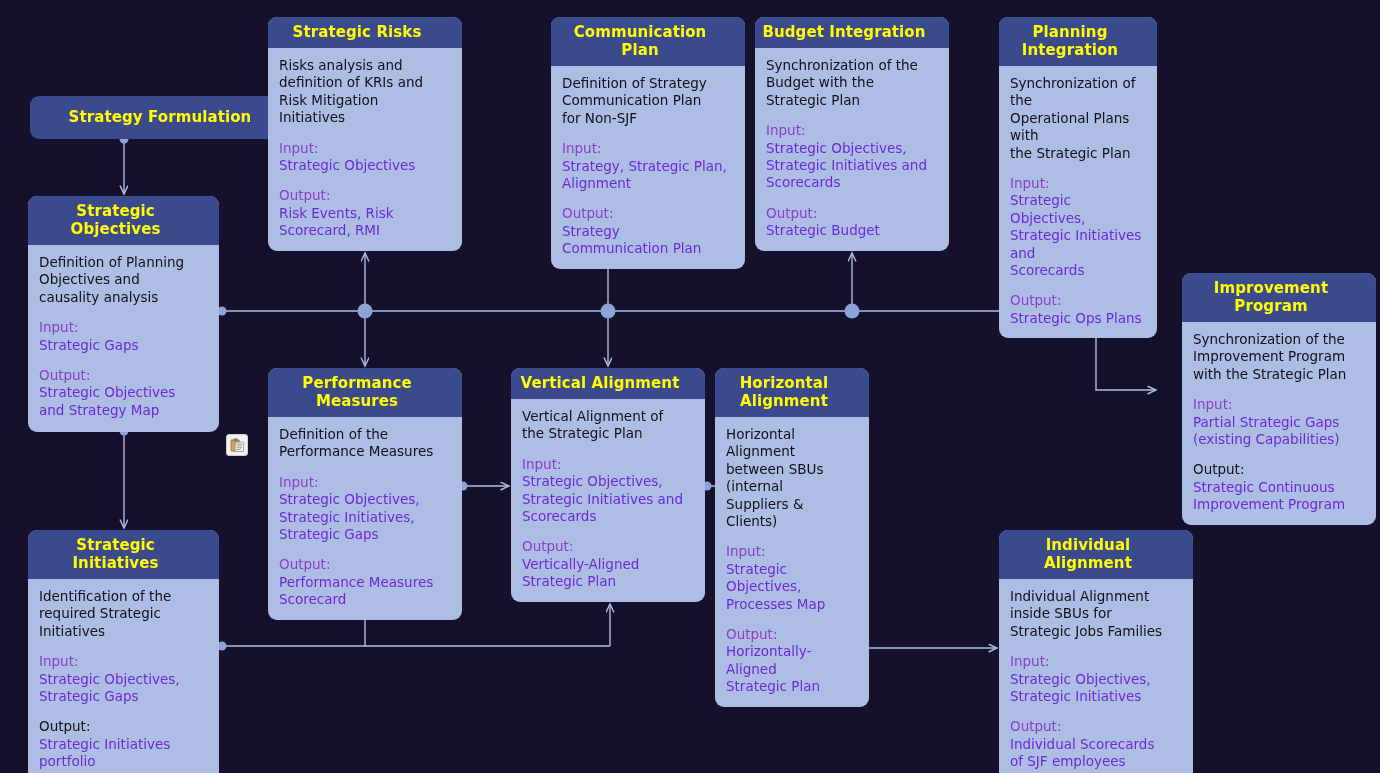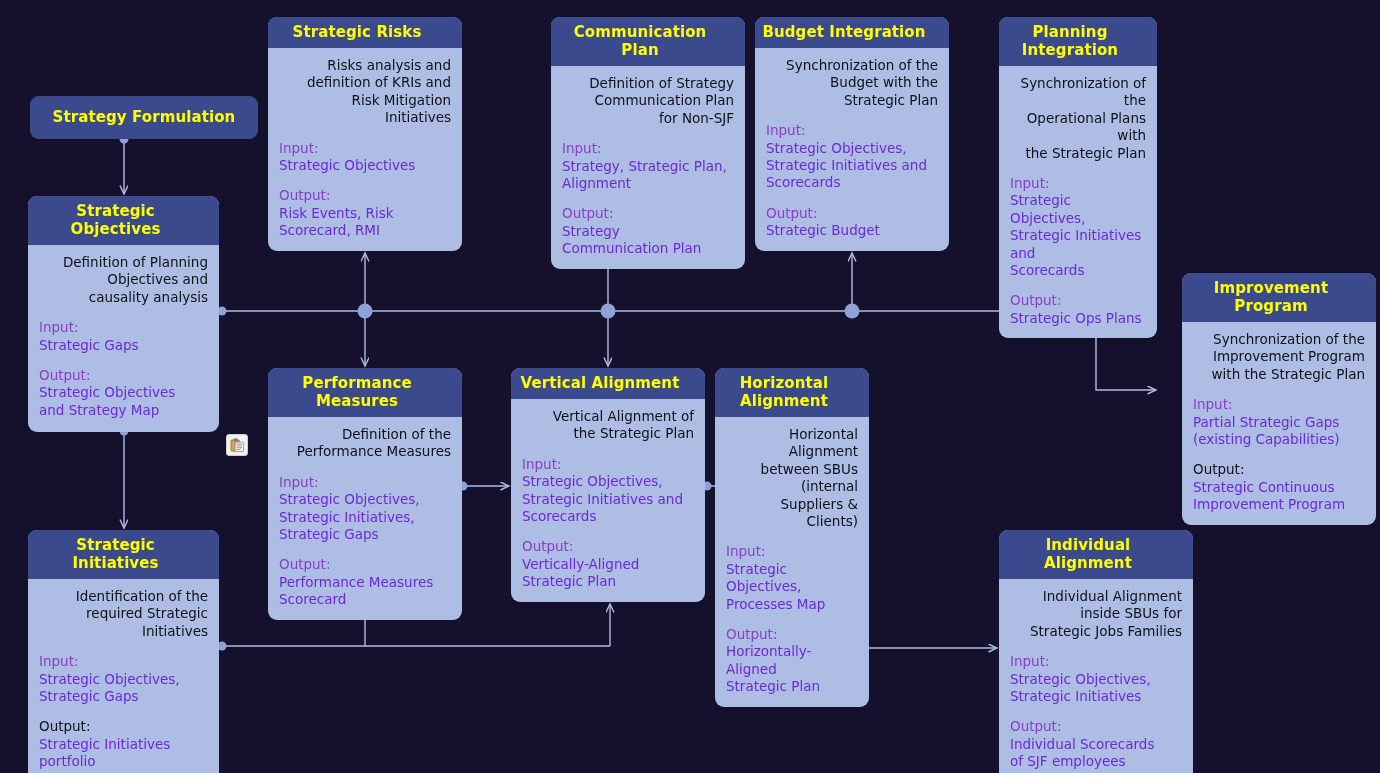--- a/index.html
+++ b/index.html
@@ -13,21 +13,21 @@
   #edges{position:absolute;left:0;top:0;width:1380px;height:773px;pointer-events:none;}
 
   .card{position:absolute;border-radius:9px;overflow:hidden;
         background:#aebde4;box-shadow:0 0 0 0 rgba(0,0,0,0);}
   .card .hdr{background:#3b4a8c;color:#ffff00;font-size:15px;font-weight:bold;
              text-align:center;padding:6px 20px 7px 4px;letter-spacing:.1px;}
   .card .body{padding:9px 11px 11px 11px;color:#101018;font-size:13.5px;line-height:1.29;}
   .card.solo{background:#3b4a8c;border-radius:9px;}
   .card.solo .hdr{padding:12px 14px 13px 14px;}
 
-  .desc{white-space:pre-line;text-align:right;}
+  .desc{white-space:pre-line;}
   .lbl{color:#8a3ec8;margin-top:13px;}
   .lbl.plain{color:#101018;}
   .val{white-space:pre-line;color:#6d28d9;}
 
   .clip-icon{position:absolute;width:20px;height:20px;border-radius:3px;
              background:#f2f2ef;border:1px solid #cfcfc8;
              display:flex;align-items:center;justify-content:center;}
 </style>
 </head>
 <body>
@@ -75,21 +75,21 @@
       <circle cx="707" cy="486" r="4.5"></circle>
       <circle cx="852" cy="602" r="4.5"></circle>
       <circle cx="365" cy="311" r="7.5"></circle>
       <circle cx="608" cy="311" r="7.5"></circle>
       <circle cx="852" cy="311" r="7.5"></circle>
       <circle cx="1096" cy="311" r="7.5"></circle>
     </g>
   </svg>
 
   <div id="nodes">
-      <div class="card solo" style="left: 30px; top: 96px; width: 228px;">
+      <div class="card solo" style="left: 30px; top: 96px; width: 228px; padding-left: 16px;">
         <div class="hdr">Strategy Formulation</div>
       </div>
       <div class="card" style="left: 28px; top: 196px; width: 191px; min-height: 236px;">
         <div class="hdr">Strategic Objectives</div>
         <div class="body">
           <div class="desc">Definition of Planning
 Objectives and
 causality analysis</div>
           <div class="lbl">Input:</div>
           <div class="val">Strategic Gaps</div>

